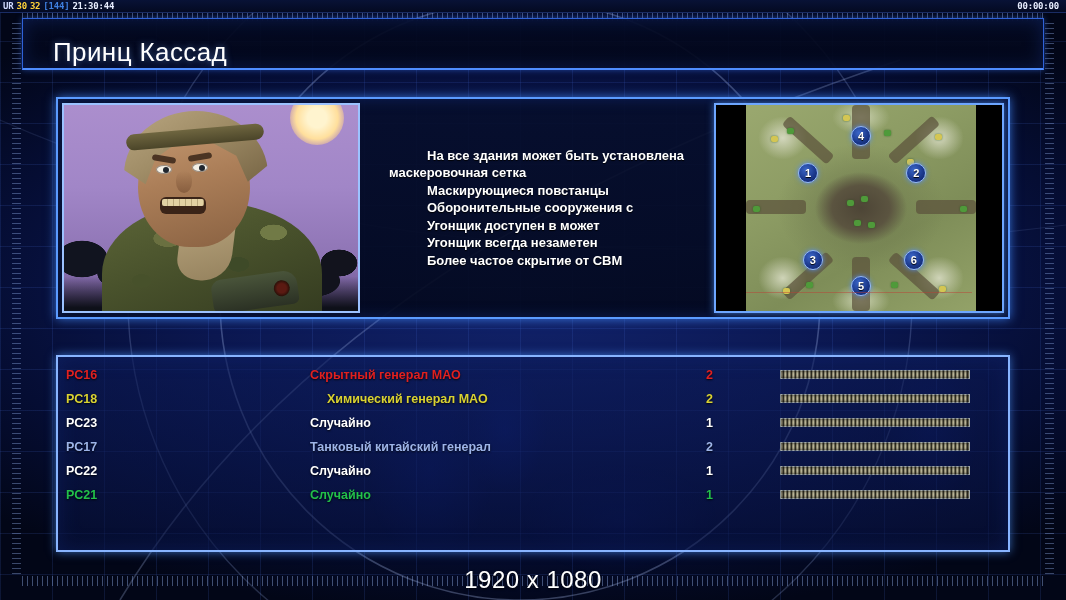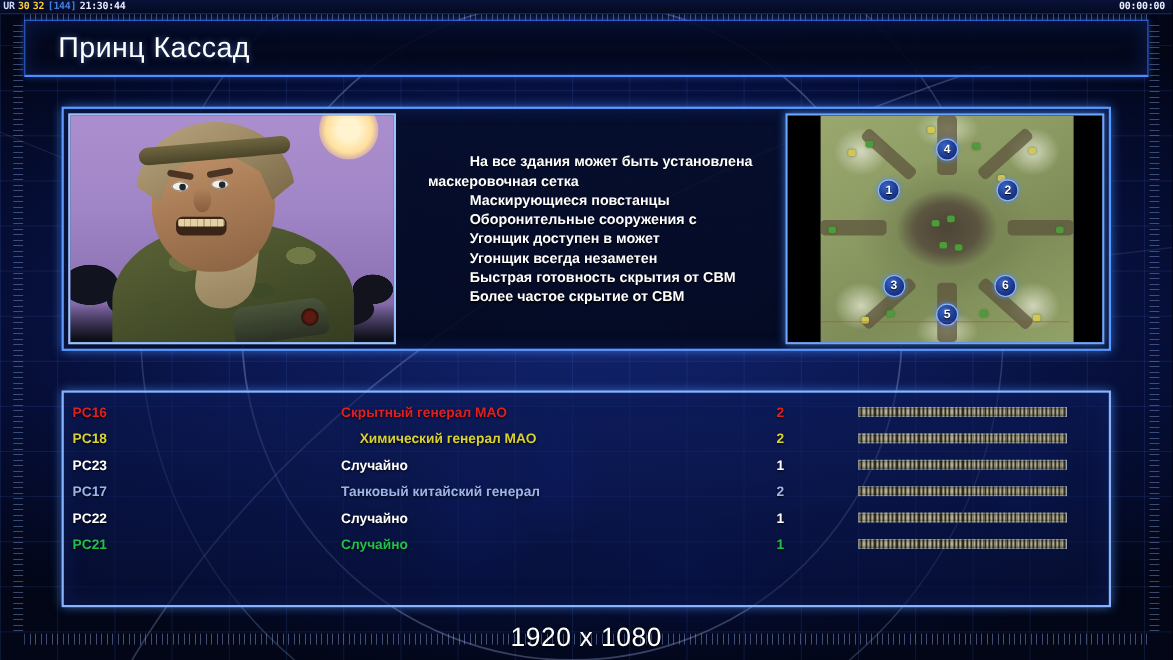--- a/index.html
+++ b/index.html
@@ -102,21 +102,21 @@
       rgba(150,180,240,.5) 0 1px, transparent 1px 5px);
   }
 
   
   .title-panel {
     position: absolute; left: 22px; top: 18px; right: 22px; height: 52px;
     background: linear-gradient(180deg, rgba(4,10,34,.92), rgba(3,7,26,.92));
     border: 1px solid #2f62d8;
     border-bottom: 2px solid #4f8dff;
     box-shadow: 0 0 6px rgba(60,120,255,.5), inset 0 0 18px rgba(20,45,120,.5);
-    display: flex; align-items: center;
+    display: flex; align-items: flex-end;
     z-index: 20;
   }
   .title-text {
     color: #ffffff; font-size: 26px; font-weight: 400;
     padding-left: 30px; letter-spacing: .4px;
     text-shadow: 0 0 6px rgba(120,170,255,.5);
   }
 
   
   .info-panel {
@@ -399,21 +399,20 @@
       <div class="p-gun"></div>
     </div>
 
     <div class="desc">
         <div class="desc-line">На все здания может быть установлена</div>
         <div class="desc-line indent">маскеровочная сетка</div>
         <div class="desc-line">Маскирующиеся повстанцы</div>
         <div class="desc-line">Оборонительные сооружения с</div>
         <div class="desc-line">Угонщик доступен в может</div>
         <div class="desc-line">Угонщик всегда незаметен</div>
-        <div class="desc-line">Быстрая готовность скрытия от СВМ</div>
         <div class="desc-line">Более частое скрытие от СВМ</div>
       </div>
 
     <div class="minimap">
       <div class="mm-terrain">
         <div class="mm-road" style="left:46%;top:0;width:8%;height:26%;"></div>
         <div class="mm-road" style="left:46%;bottom:0;width:8%;height:26%;"></div>
         <div class="mm-road" style="left:0;top:46%;width:26%;height:7%;"></div>
         <div class="mm-road" style="right:0;top:46%;width:26%;height:7%;"></div>
         <div class="mm-road" style="left:14%;top:14%;width:26%;height:6%;transform:rotate(42deg);"></div>

